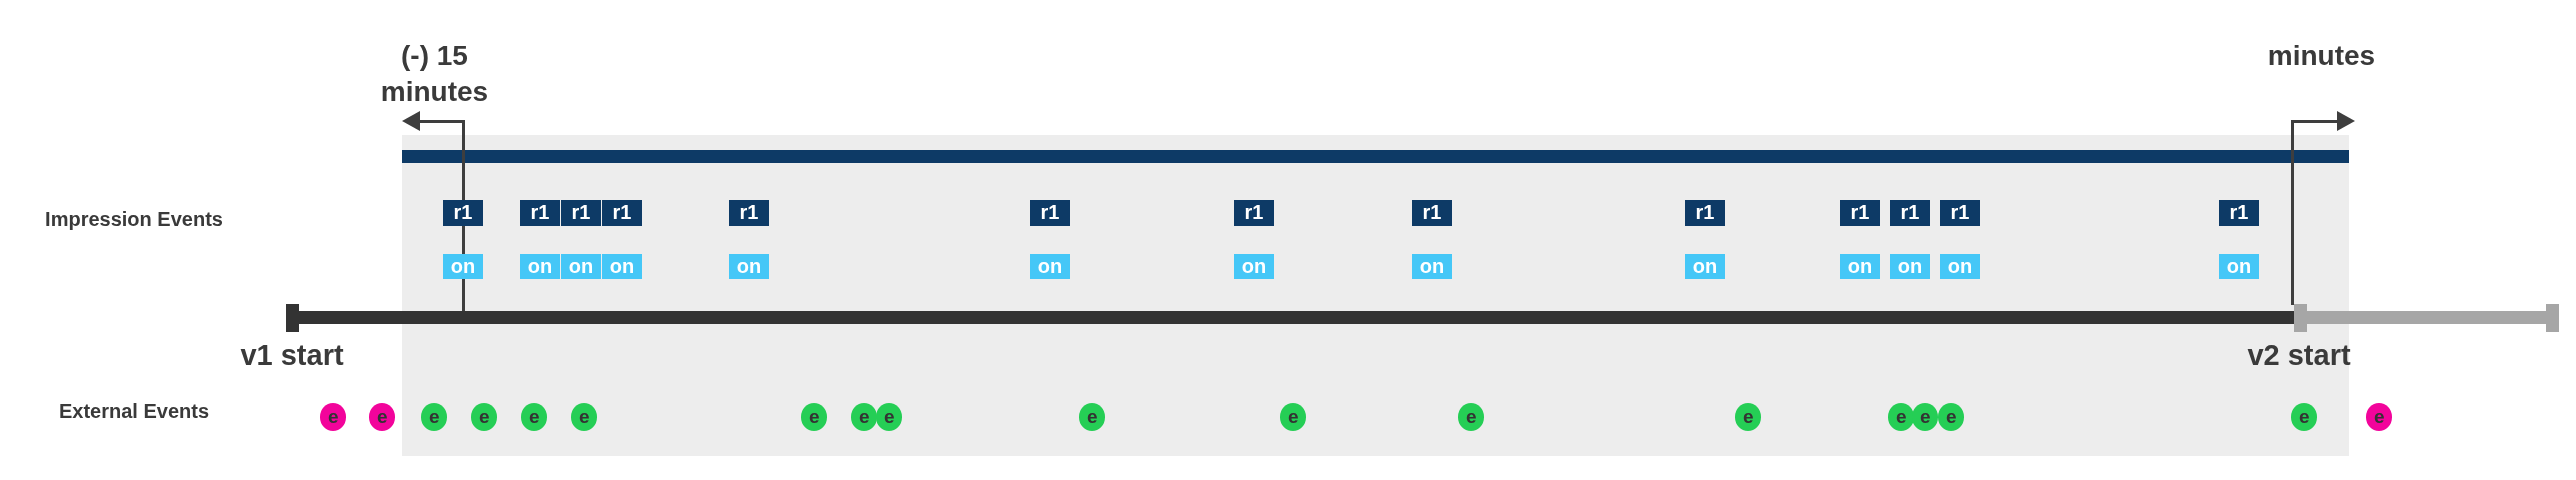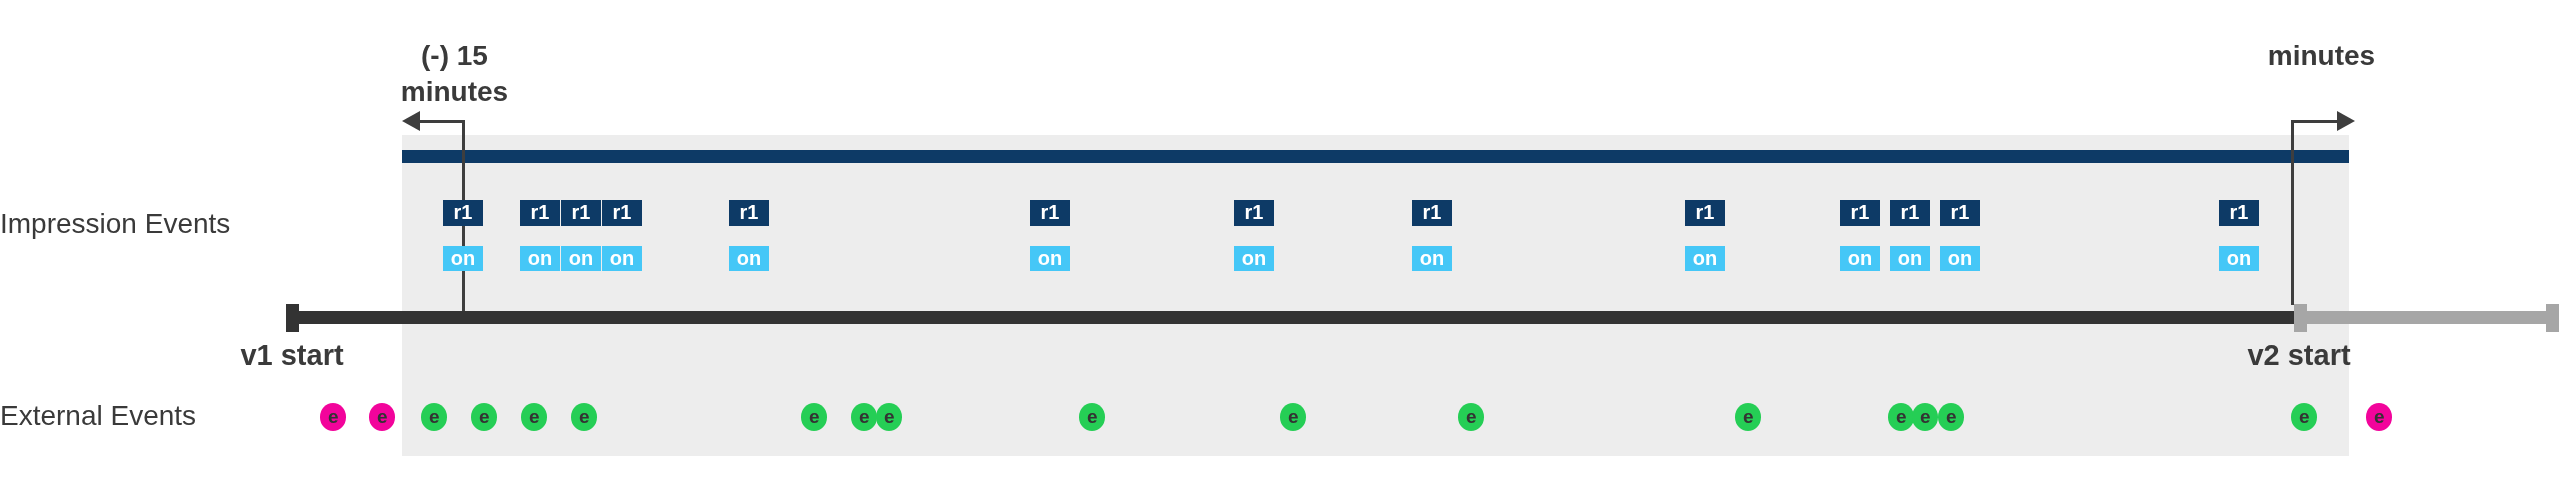--- a/index.html
+++ b/index.html
@@ -23,42 +23,42 @@
     position: absolute;
     left: 402px; top: 150px;
     width: 1947px; height: 13.2px;
     background: #0D3A66;
     z-index: 2;
   }
   
   .row-label {
     position: absolute;
     left: 0; width: 268px;
-    text-align: left;
-    font-size: 28px;
-    font-weight: 400;
+    text-align: center;
+    font-size: 20px;
+    font-weight: 700;
     color: #3A3A3A;
     z-index: 5;
     white-space: nowrap;
   }
   .row-label.impression { top: 208px; }
   .row-label.external   { top: 400px; }
   
   .marker-label {
     position: absolute;
     width: 245px;
     text-align: center;
     font-size: 28px;
     font-weight: 600;
     line-height: 36px;
     color: #3A3A3A;
     top: 38px;
     z-index: 5;
   }
-  .marker-label.left  { left: 332px; }
+  .marker-label.left  { left: 312px; }
   .marker-label.right { left: 2199px; }
   
   .vline {
     position: absolute;
     width: 2.8px;
     background: #3E3E3E;
     z-index: 3;
   }
   .hline {
     position: absolute;
@@ -92,21 +92,21 @@
   }
   
   .imp-pair { position: absolute; top: 200px; width: 40px; z-index: 4; }
   .imp-badge {
     width: 40px; height: 25.5px;
     display: flex; align-items: center; justify-content: center;
     color: #ffffff;
     font-size: 20px;
     font-weight: 700;
   }
-  .imp-badge.r { margin-bottom: 20px; }
+  .imp-badge.r { margin-bottom: 28px; }
   
   .dot {
     position: absolute;
     top: 403px;
     width: 26.4px; height: 28px;
     border-radius: 50%;
     display: flex; align-items: center; justify-content: center;
     font-size: 19px;
     font-weight: 600;
     color: #333333;

